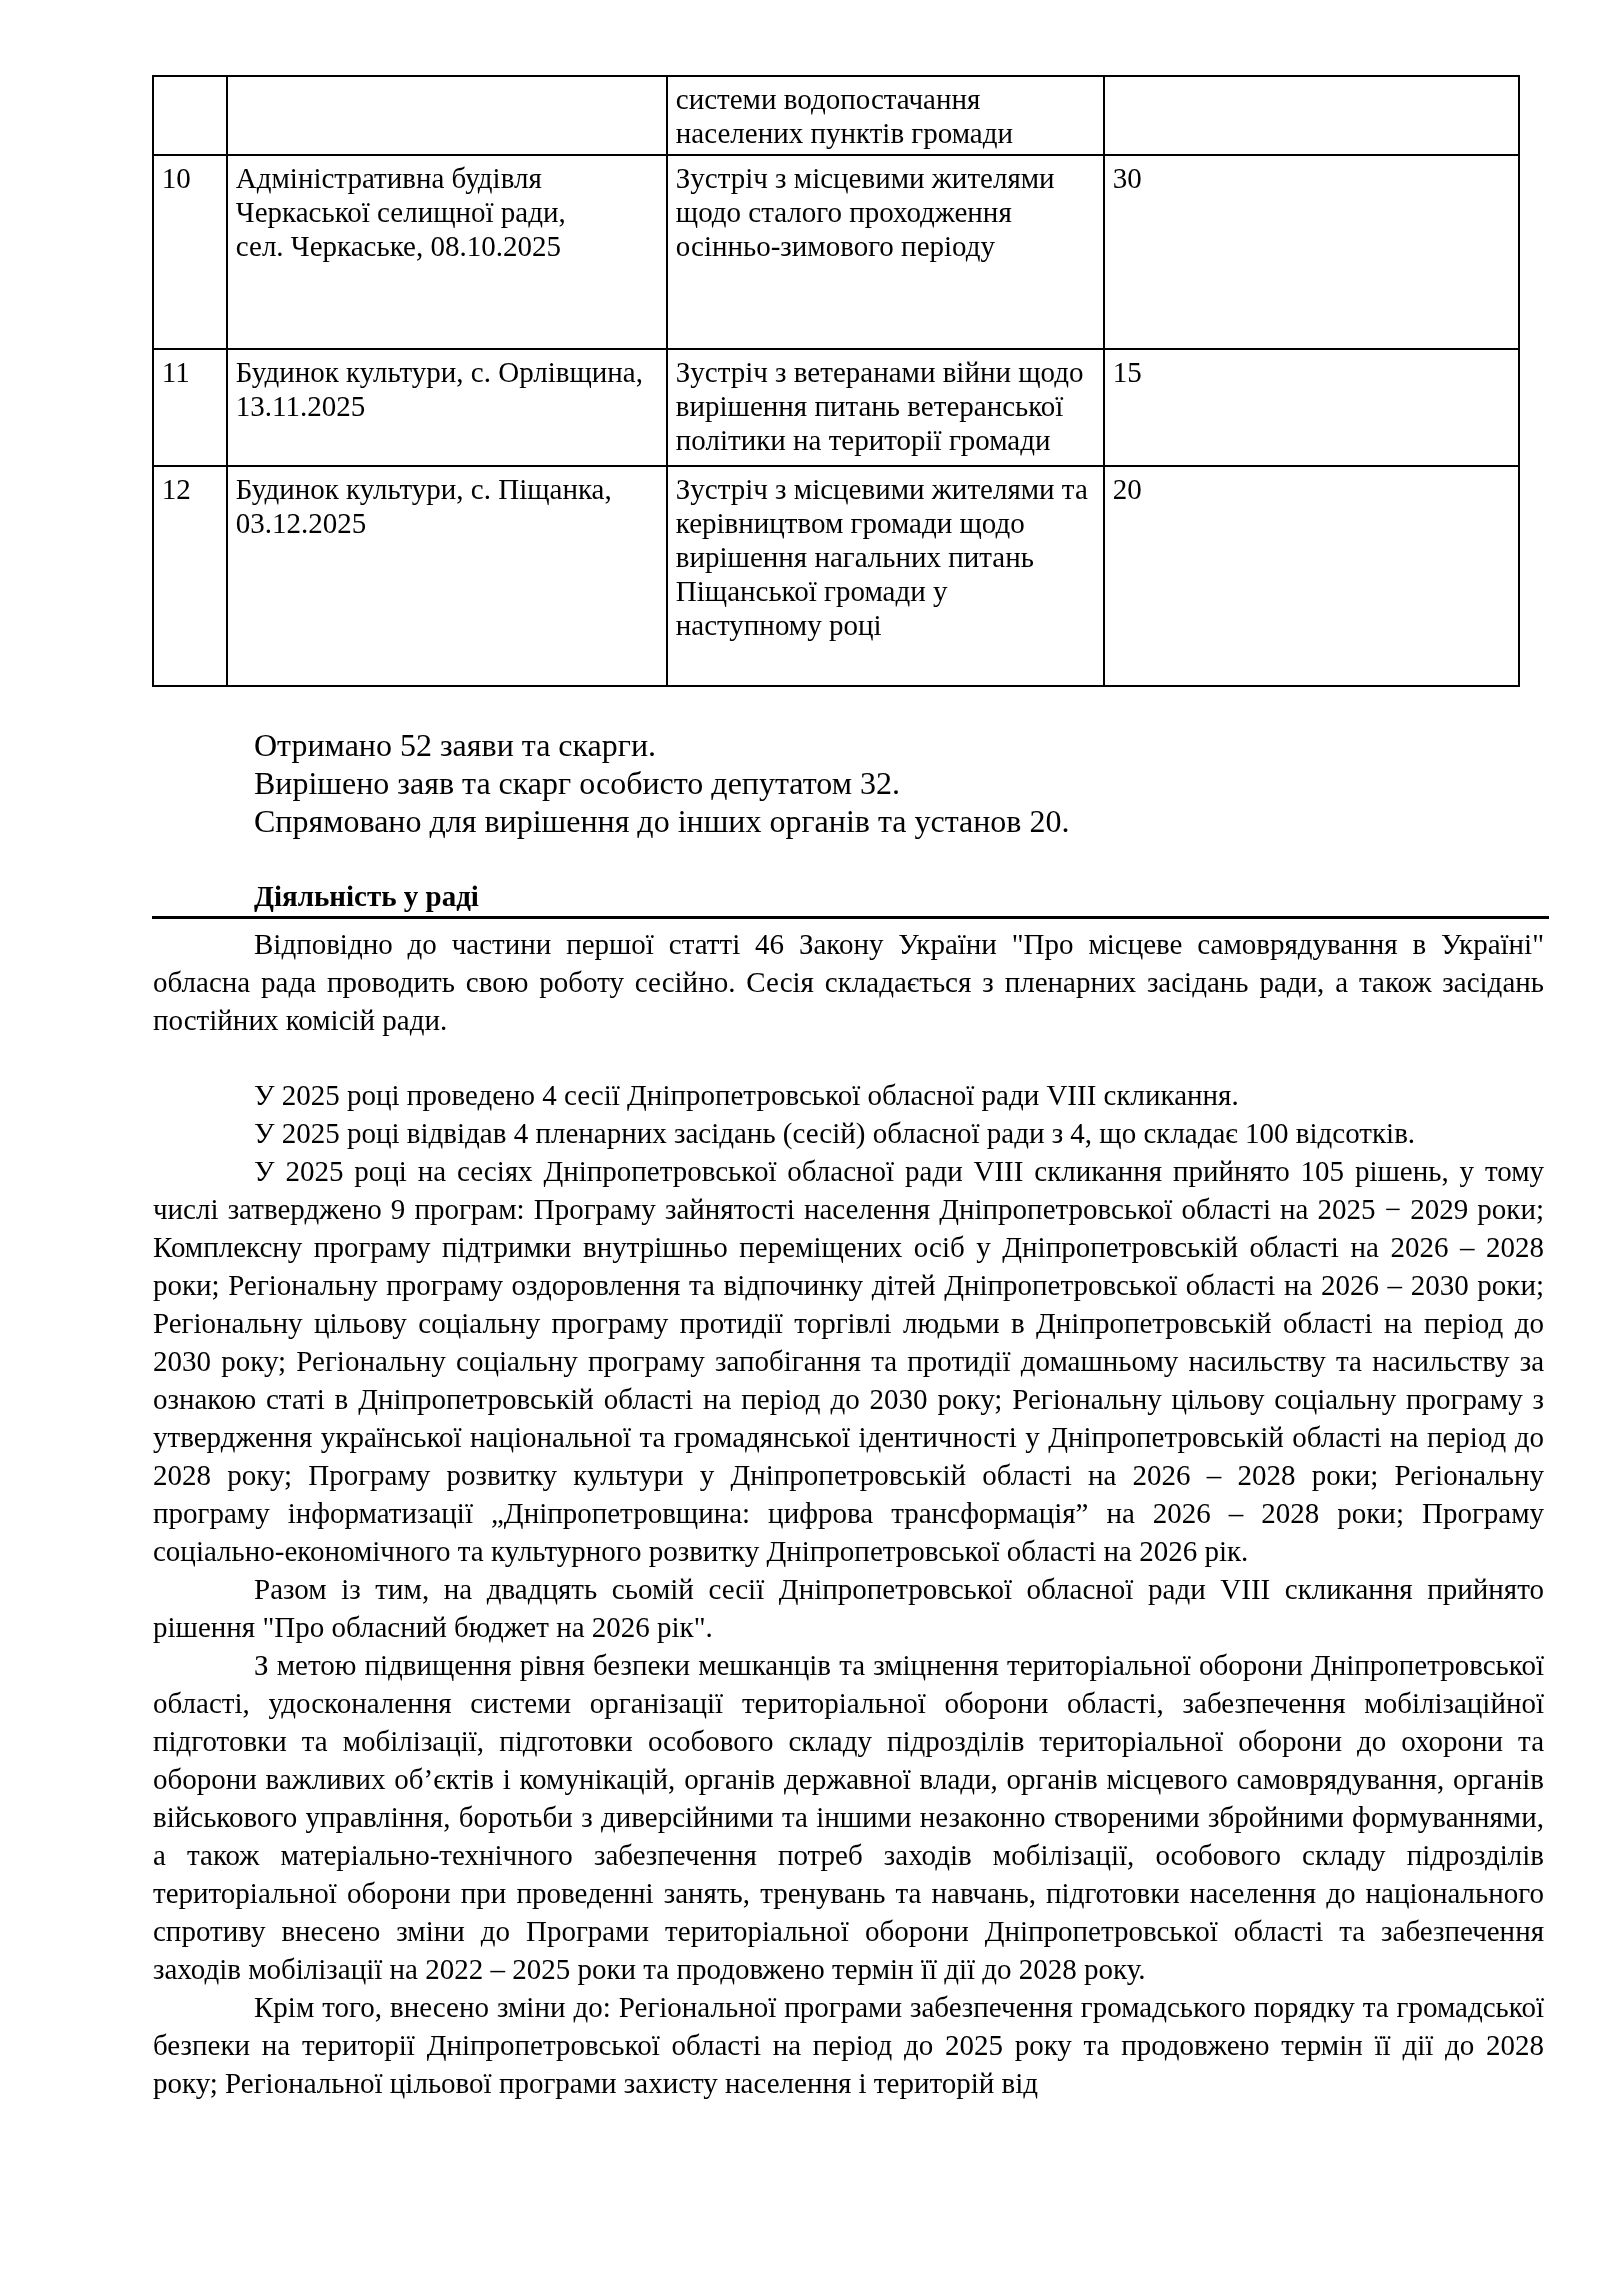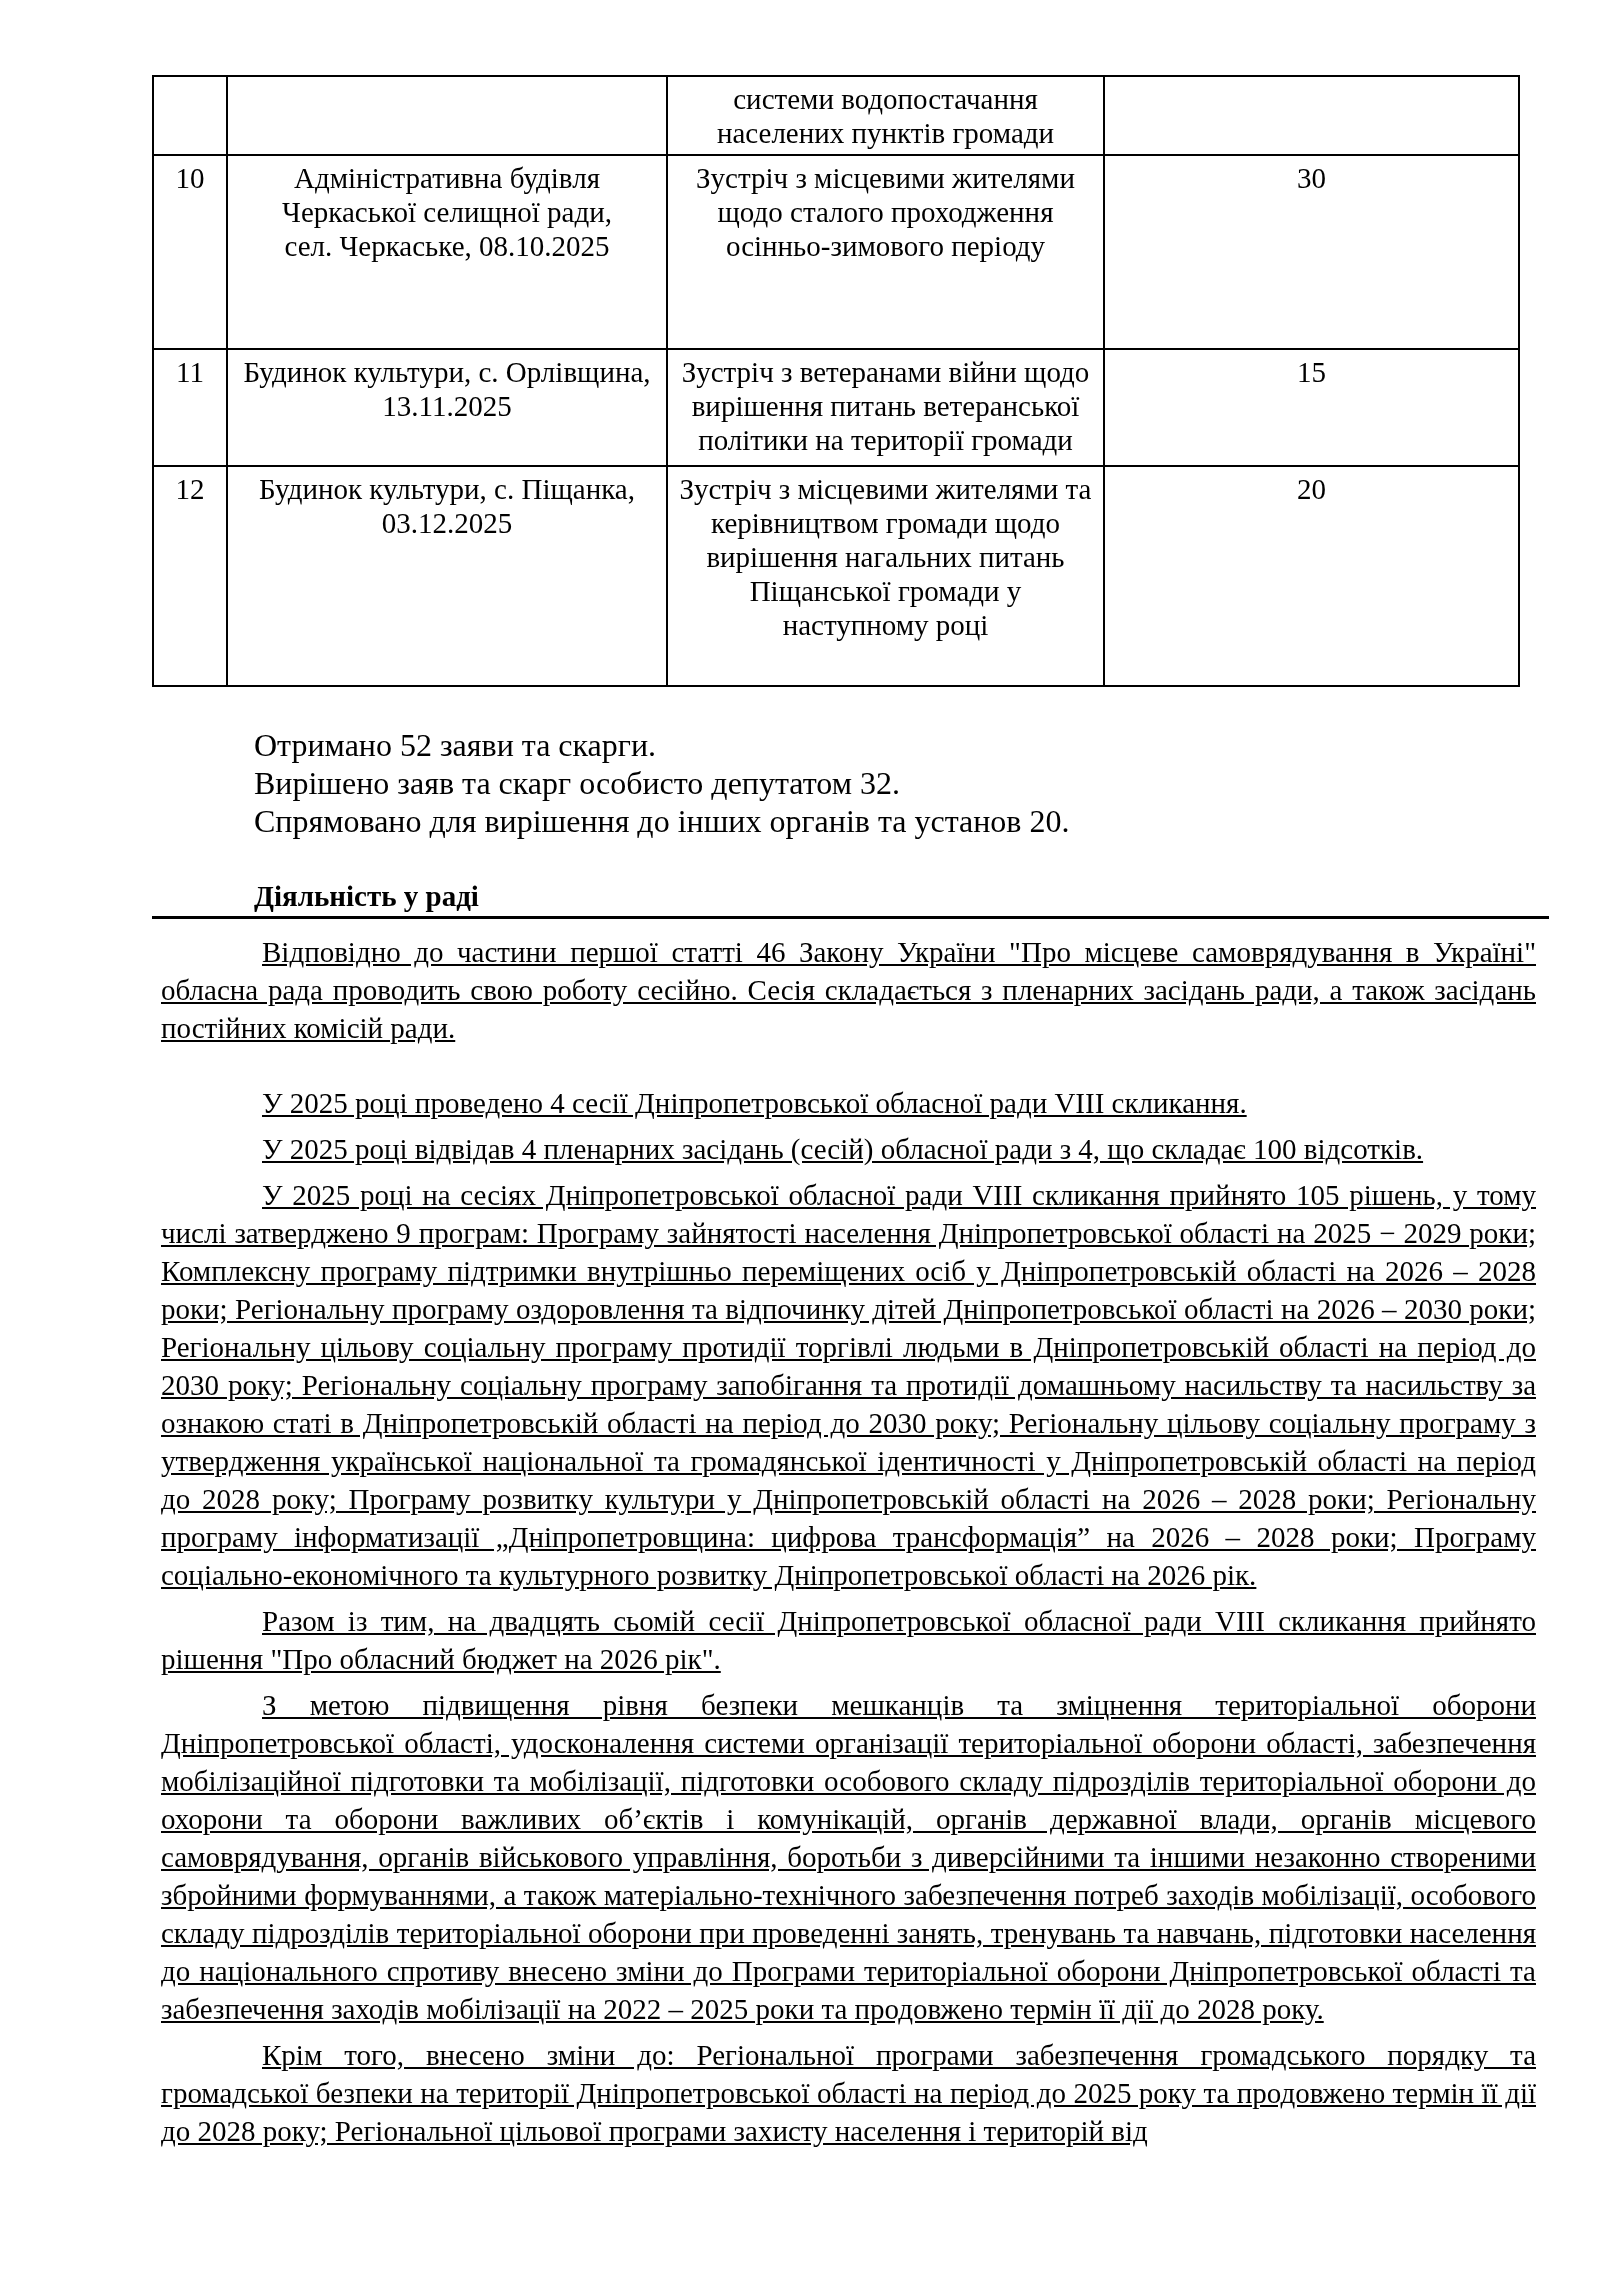--- a/index.html
+++ b/index.html
@@ -25,21 +25,21 @@
     top: 75px;
     width: 1365px;
     border-collapse: collapse;
     table-layout: fixed;
     font-size: 29px;
     line-height: 34px;
   }
   table.meetings td {
     border: 2.9px solid #000000;
     vertical-align: top;
-    text-align: center;
+    text-align: left;
     padding: 4.9px 7.8px 3.9px 7.8px;
     overflow: hidden;
     margin-left: 17px;
   }
   tr.row-cont  { height: 78px;  }
   tr.row-r10   { height: 194px; }
   tr.row-r11   { height: 117px; }
   tr.row-r12   { height: 220px; }
 
   
@@ -75,23 +75,22 @@
   .body-text {
     position: absolute;
     left: 153px;
     top: 925px;
     width: 1391px;
     font-size: 29px;
     line-height: 38px;
     text-align: justify;
   }
   .body-text p {
-    margin: 8px;
+    margin: 0;
     text-indent: 101px;
-    text-decoration: underline;
   }
   .body-text p.gap-above {
     margin-top: 37px;
   }
 </style>
 </head>
 <body>
 
 <div class="page">
 

